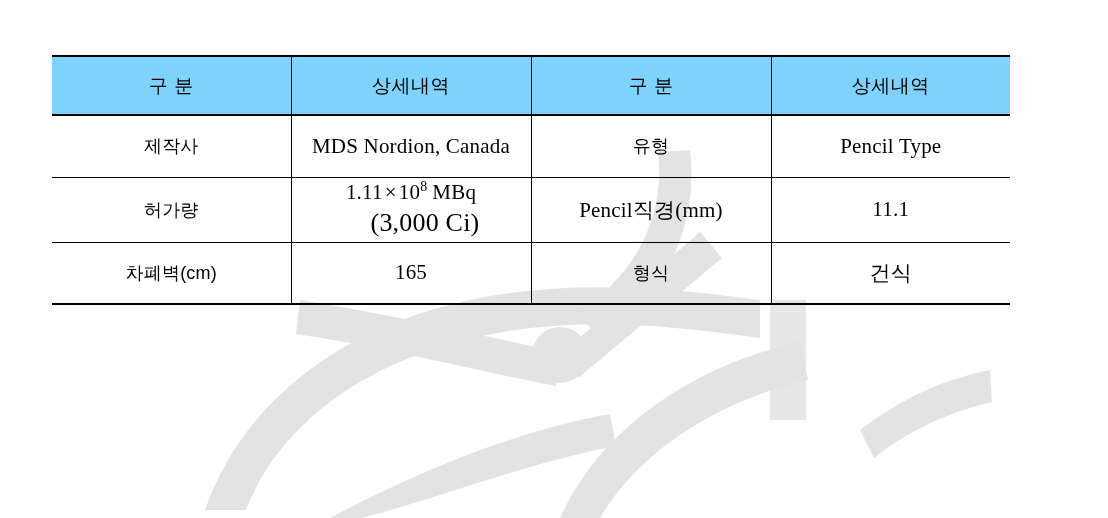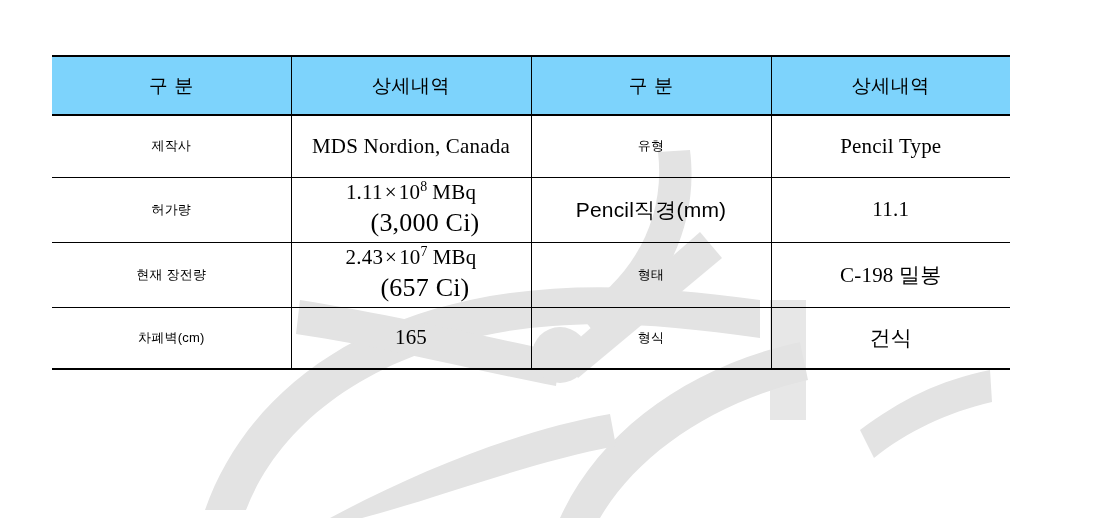--- a/index.html
+++ b/index.html
@@ -84,30 +84,30 @@
     font-size: 19px;
     font-weight: normal;
     letter-spacing: 0.5px;
   }
 
   #data-table tbody tr { height: 62px; }
   #data-table tbody tr.tall { height: 65px; }
   #data-table tbody tr:last-child td { border-bottom: 2.6px solid #000; }
 
   .label-cell {
-    font-size: 13px;
+    font-size: 18px;
     letter-spacing: 0.2px;
   }
   .value-cell {
     font-family: Liberation Serif, serif;
     font-size: 21px;
     letter-spacing: 0.2px;
   }
   .value-cell.mixed {
-    font-family: Liberation Sans, sans-serif;
+    font-family: Liberation Serif, serif;
   }
   .stack {
     display: flex;
     flex-direction: column;
     align-items: center;
     justify-content: center;
     line-height: 1.28;
   }
   .stack .l1 { font-size: 21px; }
   .stack .l2 { font-size: 26px; margin-left: 28px; }
@@ -169,31 +169,20 @@
           <div class="stack">
             <span class="l1"><span>1.11</span><span class="times">×</span><span>10</span><sup class="exp">8</sup><span class="sp"></span><span>MBq</span></span>
             <span class="l2">(3,000 Ci)</span>
           </div>
         </td>
         <td class="label-cell value-cell mixed"><span>Pencil직경(mm)</span></td>
         <td class="value-cell">11.1</td>
       </tr>
 
 
-      <tr class="tall">
-        <td class="label-cell">현재 장전량</td>
-        <td class="value-cell">
-          <div class="stack">
-            <span class="l1"><span>2.43</span><span class="times">×</span><span>10</span><sup class="exp">7</sup><span class="sp"></span><span>MBq</span></span>
-            <span class="l2">(657 Ci)</span>
-          </div>
-        </td>
-        <td class="label-cell">형태</td>
-        <td class="value-cell">C-198 밀봉</td>
-      </tr>
 
 
       <tr>
         <td class="label-cell">차폐벽(cm)</td>
         <td class="value-cell">165</td>
         <td class="label-cell">형식</td>
         <td class="value-cell">건식</td>
       </tr>
 
     </tbody>

